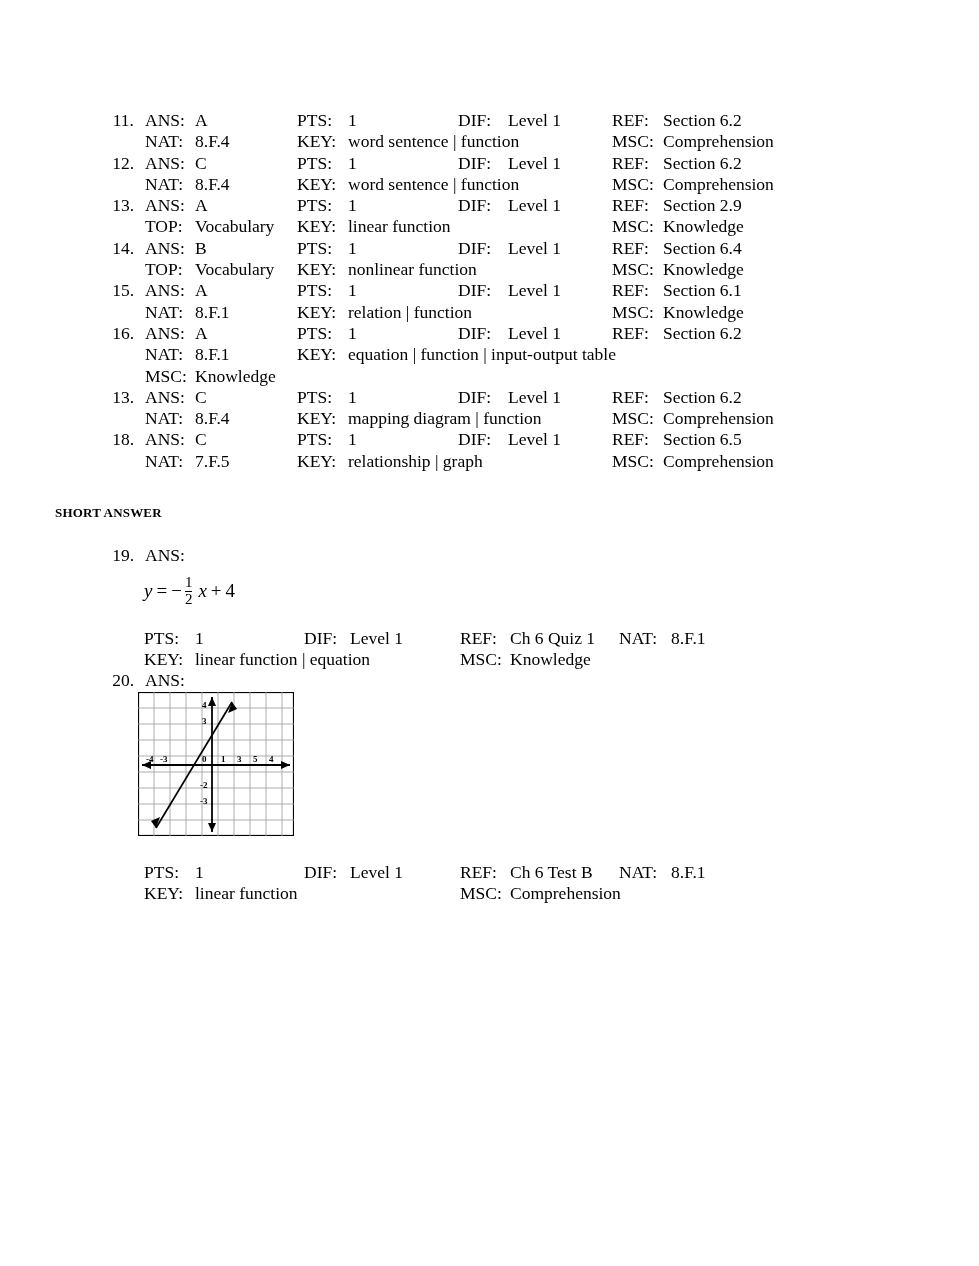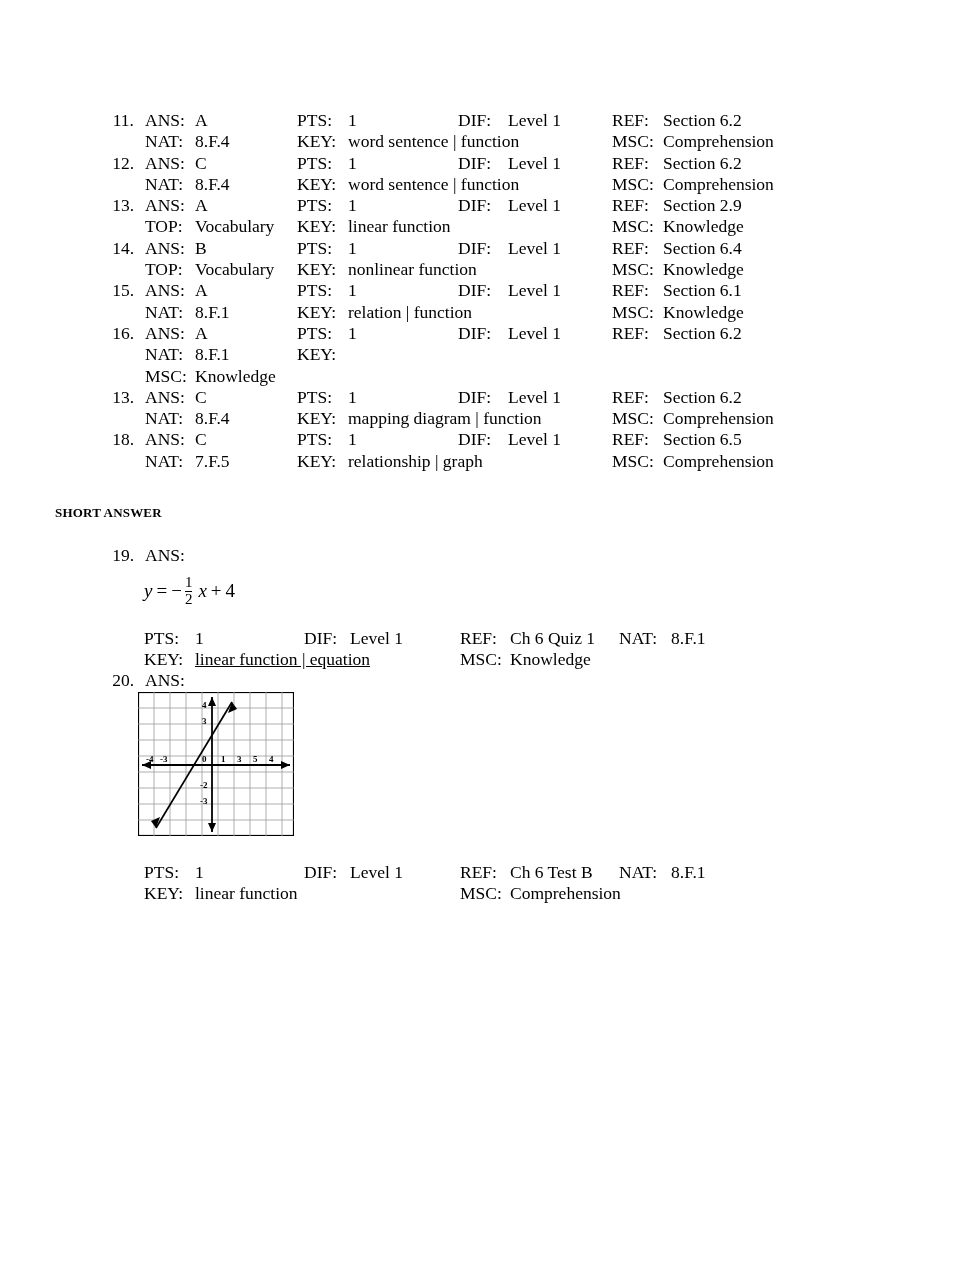--- a/index.html
+++ b/index.html
@@ -254,20 +254,21 @@
         <span class="c-val colB-val">1</span>
         <span class="c-lab colC-lab">DIF:</span>
         <span class="c-val colC-val">Level 1</span>
         <span class="c-lab colD-lab">REF:</span>
         <span class="c-val colD-val">Section 6.2</span>
       </div>
       <div class="ak-line">
         <span class="c-lab colA-lab">NAT:</span>
         <span class="c-val colA-val">8.F.1</span>
         <span class="c-lab colB-lab">KEY:</span>
+        <span class="c-val colB-val">equation | function | input-output table</span>
       </div>
       <div class="ak-line">
         <span class="c-lab colA-lab">MSC:</span>
         <span class="c-val colA-val">Knowledge</span>
       </div>
     </div>
 
     <div class="ak-item">
       <div class="ak-line">
         <span class="num">13.</span>
@@ -338,21 +339,21 @@
       <span class="m-val" style="left:51px;">1</span>
       <span class="m-lab" style="left:160px;">DIF:</span>
       <span class="m-val" style="left:206px;">Level 1</span>
       <span class="m-lab" style="left:316px;">REF:</span>
       <span class="m-val" style="left:366px;">Ch 6 Quiz 1</span>
       <span class="m-lab" style="left:475px;">NAT:</span>
       <span class="m-val" style="left:527px;">8.F.1</span>
     </div>
     <div class="meta-line" style="left:44px; top:104px; width:760px;">
       <span class="m-lab" style="left:0px;">KEY:</span>
-      <span class="m-val" style="left:51px;text-decoration:underline;">linear function | equation</span>
+      <span class="m-val" style="left:51px;">linear function | equation</span>
       <span class="m-lab" style="left:316px;">MSC:</span>
       <span class="m-val" style="left:366px;">Knowledge</span>
     </div>
   </div>
 
   <div class="sa-item" style="left:100px; top:670px; width:820px; height:250px;">
     <span class="sa-num" style="left:0px; top:0px;">20.</span>
     <span class="sa-ans" style="left:45px; top:0px;">ANS:</span>
 
     <div class="graph-wrap" style="left:38px; top:22px;">

